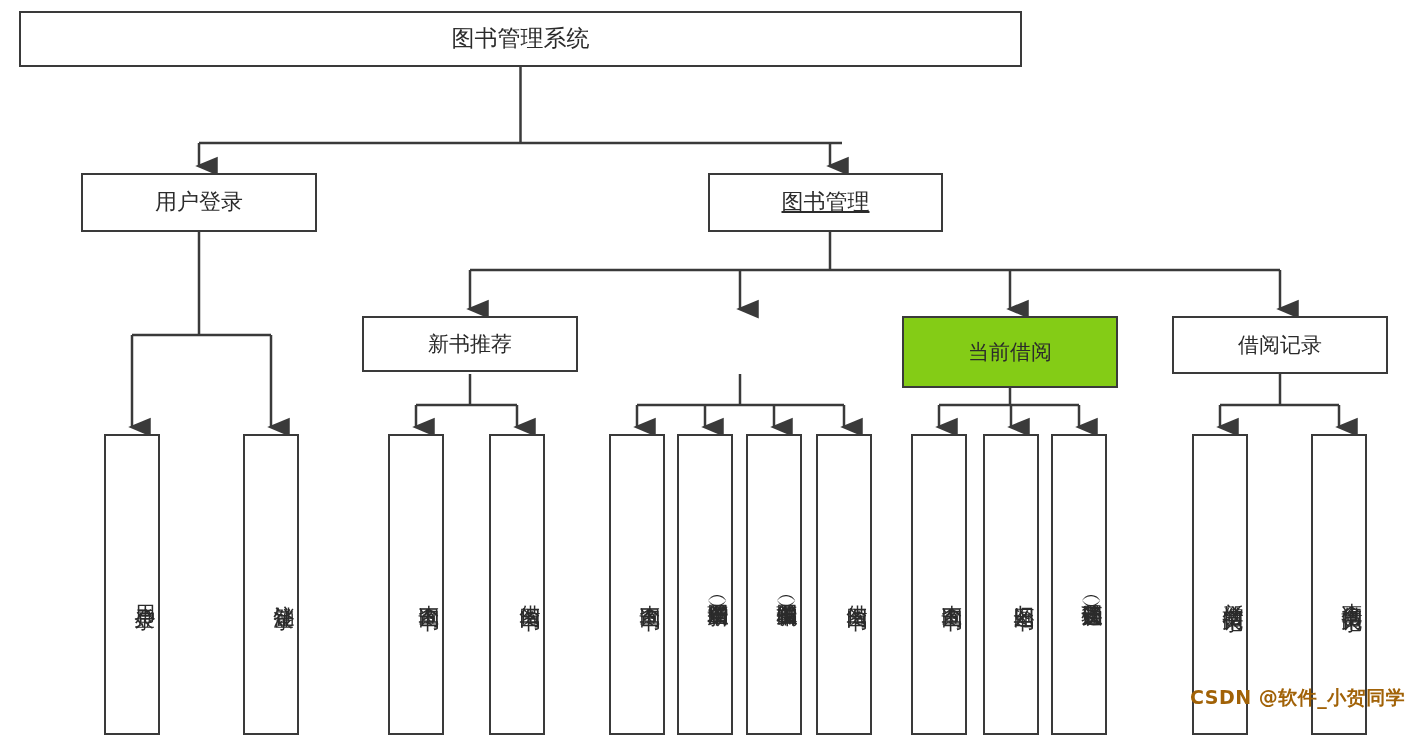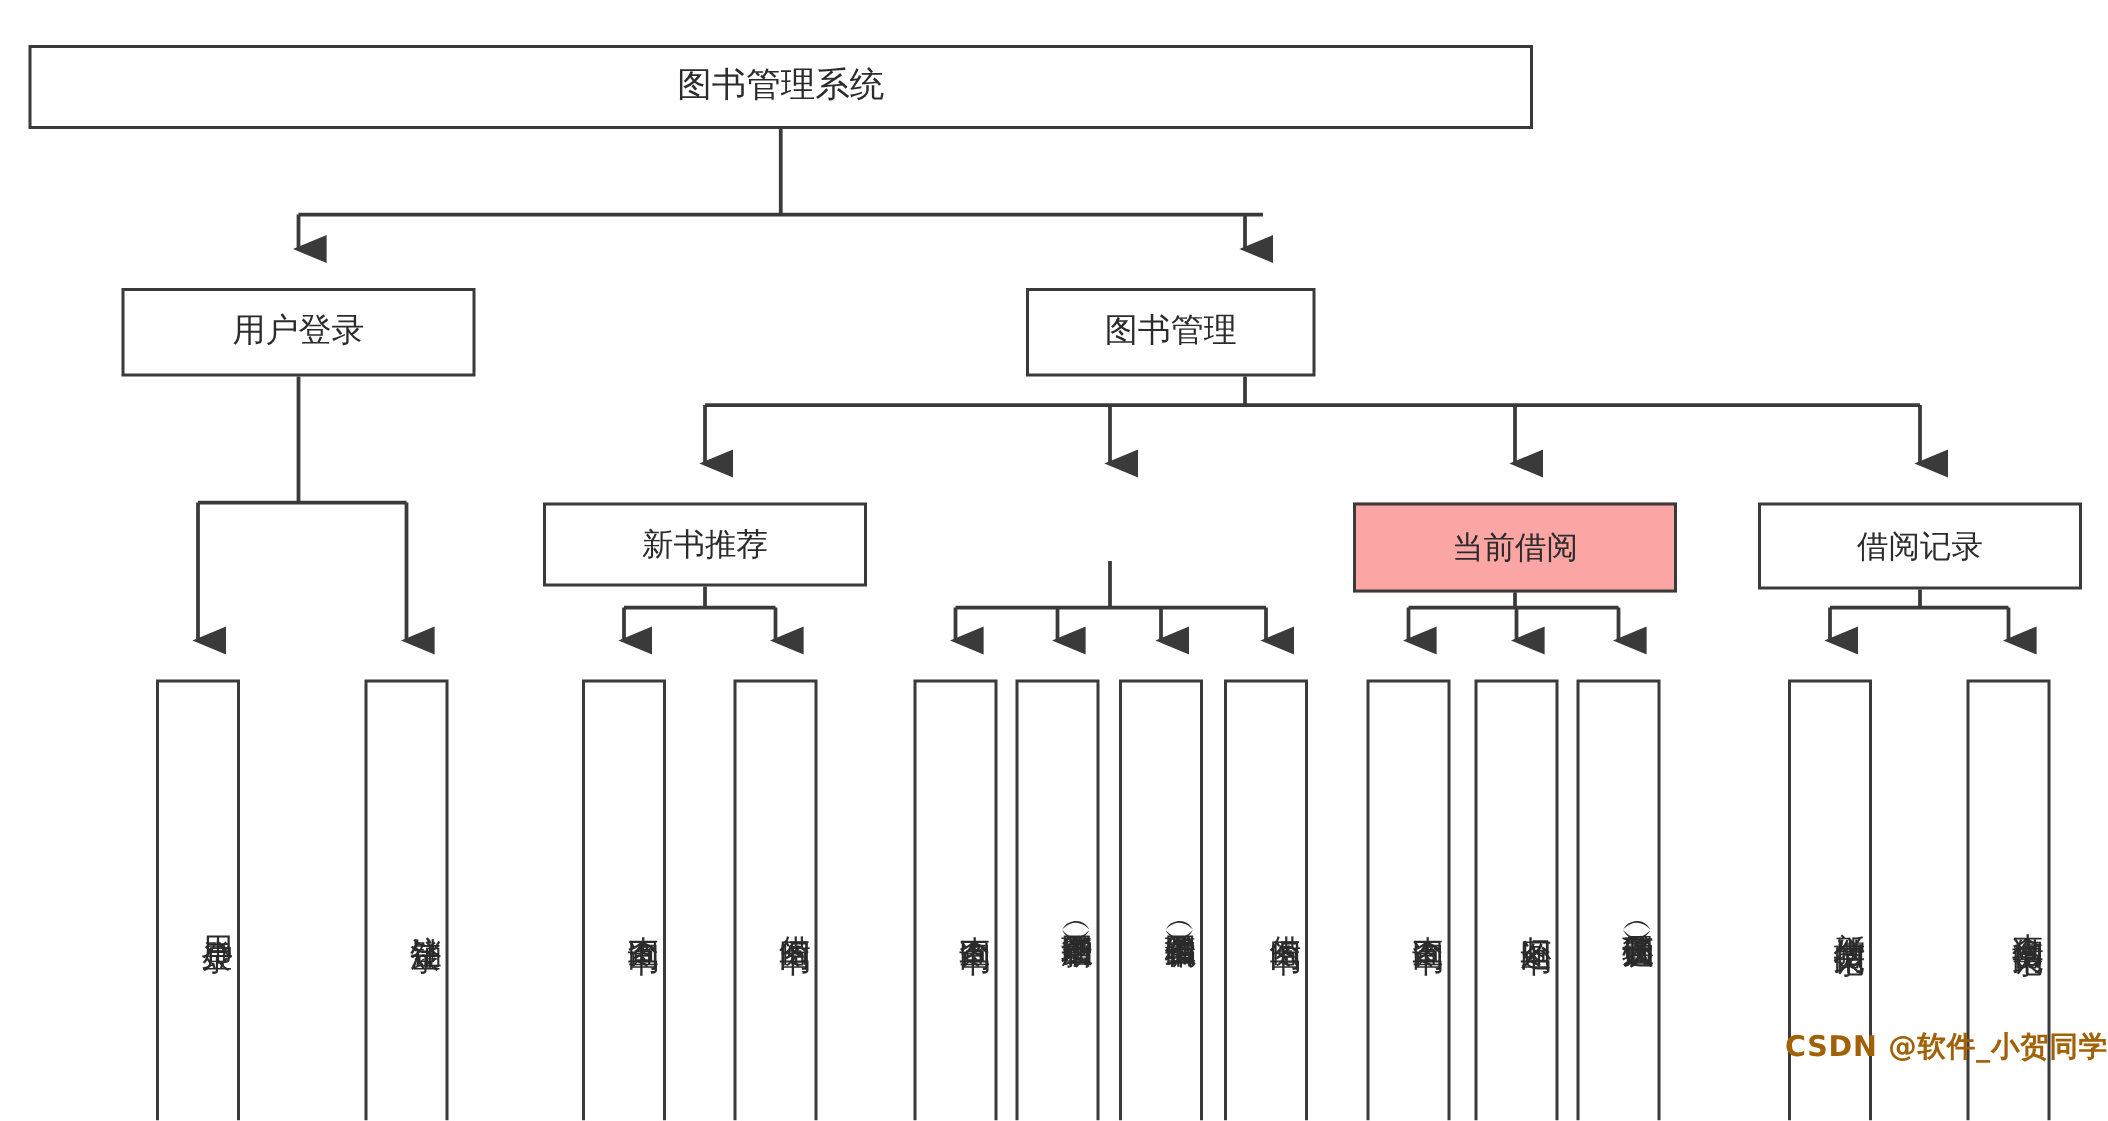--- a/index.html
+++ b/index.html
@@ -30,21 +30,20 @@
     position: absolute;
     box-sizing: border-box;
     background: #ffffff;
     border: 2.5px solid #3a3a3a;
     display: flex;
     align-items: center;
     justify-content: center;
     color: #2b2b2b;
     line-height: 1.28;
     text-align: center;
-    margin-top: 19px;
   }
   .node-root {
     font-size: 23px;
   }
   .node-l1 {
     font-size: 22px;
   }
   .node-l2 {
     font-size: 21px;
   }
@@ -121,24 +120,24 @@
       <path d="M 1280 374 L 1280 405"></path>
       <path d="M 1220 405 L 1339 405"></path>
       <path d="M 1220 405 L 1220 427" marker-end="url(#arrow)"></path>
       <path d="M 1339 405 L 1339 427" marker-end="url(#arrow)"></path>
     </g>
   </svg>
 
   <div class="node node-root" style="left: 19px; top: 11px; width: 1003px; height: 56px; border-color: rgb(58, 58, 58); color: rgb(43, 43, 43); background: rgb(255, 255, 255);">图书管理系统</div>
 
   <div class="node node-l1" style="left: 81px; top: 173px; width: 236px; height: 59px; border-color: rgb(58, 58, 58); color: rgb(43, 43, 43); background: rgb(255, 255, 255);">用户登录</div>
-  <div class="node node-l1" style="left: 684px; top: 173px; width: 193px; height: 59px; border-color: rgb(58, 58, 58); color: rgb(43, 43, 43); background: rgb(255, 255, 255);">图书管理</div>
+  <div class="node node-l1" style="left: 708px; top: 173px; width: 235px; height: 59px; border-color: rgb(58, 58, 58); color: rgb(43, 43, 43); background: rgb(255, 255, 255); text-decoration: underline;">图书管理</div>
 
   <div class="node node-l2" style="left: 362px; top: 316px; width: 216px; height: 56px; border-color: rgb(58, 58, 58); color: rgb(43, 43, 43); background: rgb(255, 255, 255);">新书推荐</div>
-  <div class="node node-l2" style="left: 902px; top: 316px; width: 216px; height: 60px; border-color: rgb(58, 58, 58); color: rgb(43, 43, 43); background: #fca5a5;">当前借阅</div>
+  <div class="node node-l2" style="left: 902px; top: 316px; width: 216px; height: 72px; border-color: rgb(58, 58, 58); color: rgb(43, 43, 43); background: #84cc16;">当前借阅</div>
   <div class="node node-l2" style="left: 1172px; top: 316px; width: 216px; height: 58px; border-color: rgb(58, 58, 58); color: rgb(43, 43, 43); background: rgb(255, 255, 255); text-align: center;">借阅记录</div>
 
   <div class="node node-leaf" style="left: 104px; top: 434px; width: 56px; height: 301px; border-color: rgb(58, 58, 58); color: rgb(43, 43, 43); background: rgb(255, 255, 255);">用户登录</div>
   <div class="node node-leaf" style="left: 243px; top: 434px; width: 56px; height: 301px; border-color: rgb(58, 58, 58); color: rgb(43, 43, 43); background: rgb(255, 255, 255);">注销登录</div>
   <div class="node node-leaf" style="left: 388px; top: 434px; width: 56px; height: 301px; border-color: rgb(58, 58, 58); color: rgb(43, 43, 43); background: rgb(255, 255, 255);">查询图书</div>
   <div class="node node-leaf" style="left: 489px; top: 434px; width: 56px; height: 301px; border-color: rgb(58, 58, 58); color: rgb(43, 43, 43); background: rgb(255, 255, 255);">借阅图书</div>
   <div class="node node-leaf" style="left: 609px; top: 434px; width: 56px; height: 301px; border-color: rgb(58, 58, 58); color: rgb(43, 43, 43); background: rgb(255, 255, 255);">查询图书</div>
   <div class="node node-leaf leaf-long" style="left: 677px; top: 434px; width: 56px; height: 301px; border-color: rgb(58, 58, 58); color: rgb(43, 43, 43); background: rgb(255, 255, 255);">新增图书（管理员）</div>
   <div class="node node-leaf leaf-long" style="left: 746px; top: 434px; width: 56px; height: 301px; border-color: rgb(58, 58, 58); color: rgb(43, 43, 43); background: rgb(255, 255, 255);">编辑图书（管理员）</div>
   <div class="node node-leaf" style="left: 816px; top: 434px; width: 56px; height: 301px; border-color: rgb(58, 58, 58); color: rgb(43, 43, 43); background: rgb(255, 255, 255);">借阅图书</div>

